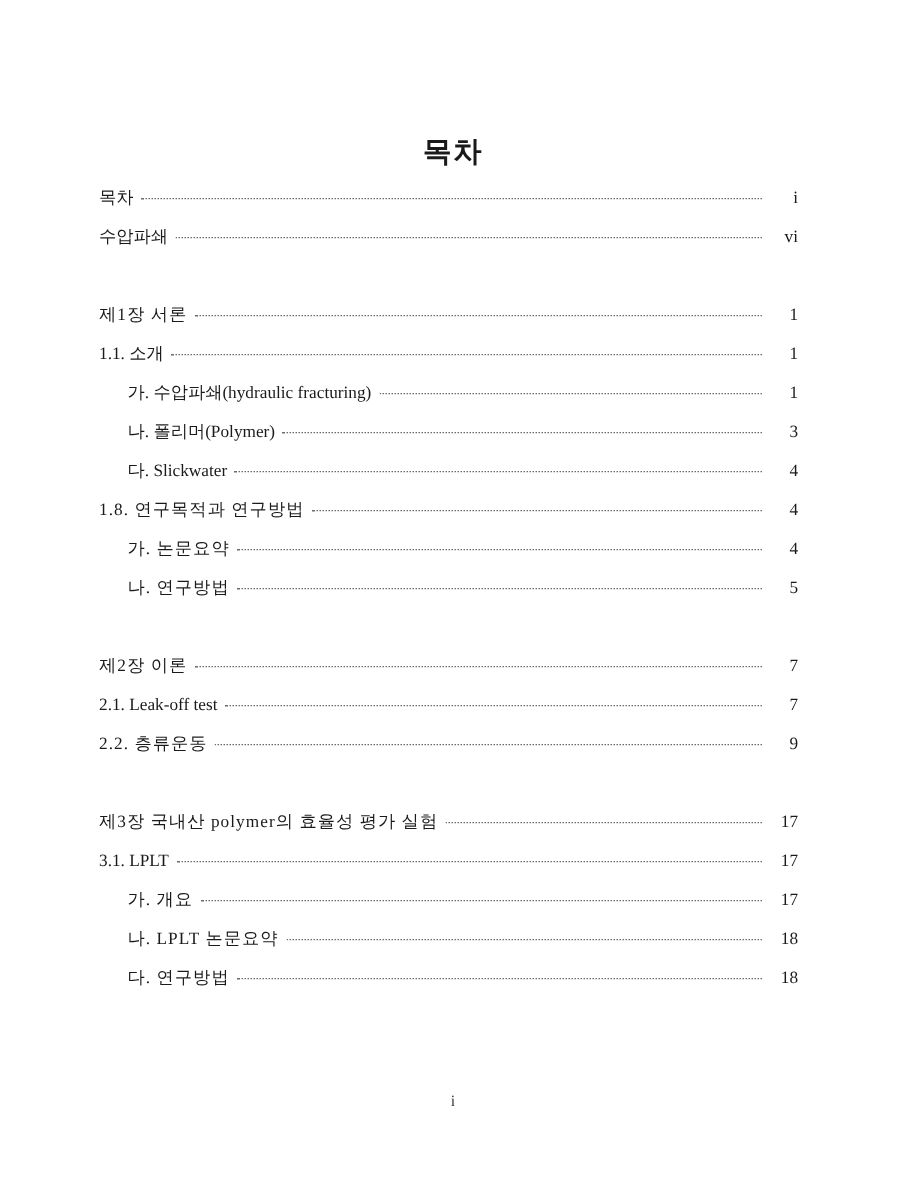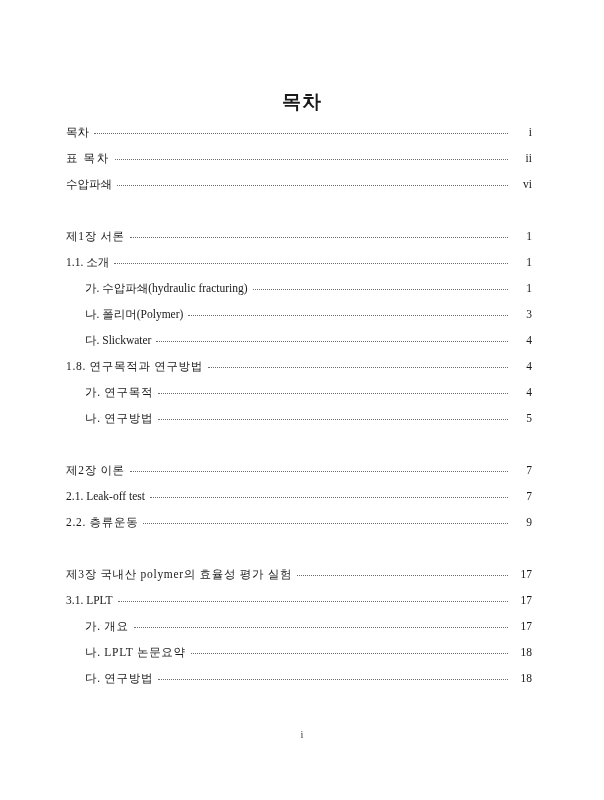--- a/index.html
+++ b/index.html
@@ -115,25 +115,20 @@
   <div class="toc-title">목차</div>
 
   <div class="toc-body">
 
   <div class="toc-row lvl-0">
         <span class="toc-label ">목차</span>
         <span class="toc-leader"></span>
         <span class="toc-page">i</span>
       </div>
       <div class="toc-row lvl-0">
-        <span class="toc-label tracked">표 목차</span>
-        <span class="toc-leader"></span>
-        <span class="toc-page">ii</span>
-      </div>
-      <div class="toc-row lvl-0">
         <span class="toc-label ">수압파쇄</span>
         <span class="toc-leader"></span>
         <span class="toc-page">vi</span>
       </div>
       <div class="group-gap"></div>
       <div class="toc-row lvl-0">
         <span class="toc-label tracked-lite">제1장 서론</span>
         <span class="toc-leader"></span>
         <span class="toc-page">1</span>
       </div>
@@ -156,21 +151,21 @@
         <span class="toc-label ">다. Slickwater</span>
         <span class="toc-leader"></span>
         <span class="toc-page">4</span>
       </div>
       <div class="toc-row lvl-0">
         <span class="toc-label tracked-lite">1.8. 연구목적과 연구방법</span>
         <span class="toc-leader"></span>
         <span class="toc-page">4</span>
       </div>
       <div class="toc-row lvl-1">
-        <span class="toc-label tracked-lite">가. 연구목적</span>
+        <span class="toc-label tracked-lite">가. 논문요약</span>
         <span class="toc-leader"></span>
         <span class="toc-page">4</span>
       </div>
       <div class="toc-row lvl-1">
         <span class="toc-label tracked-lite">나. 연구방법</span>
         <span class="toc-leader"></span>
         <span class="toc-page">5</span>
       </div>
       <div class="group-gap"></div>
       <div class="toc-row lvl-0">

